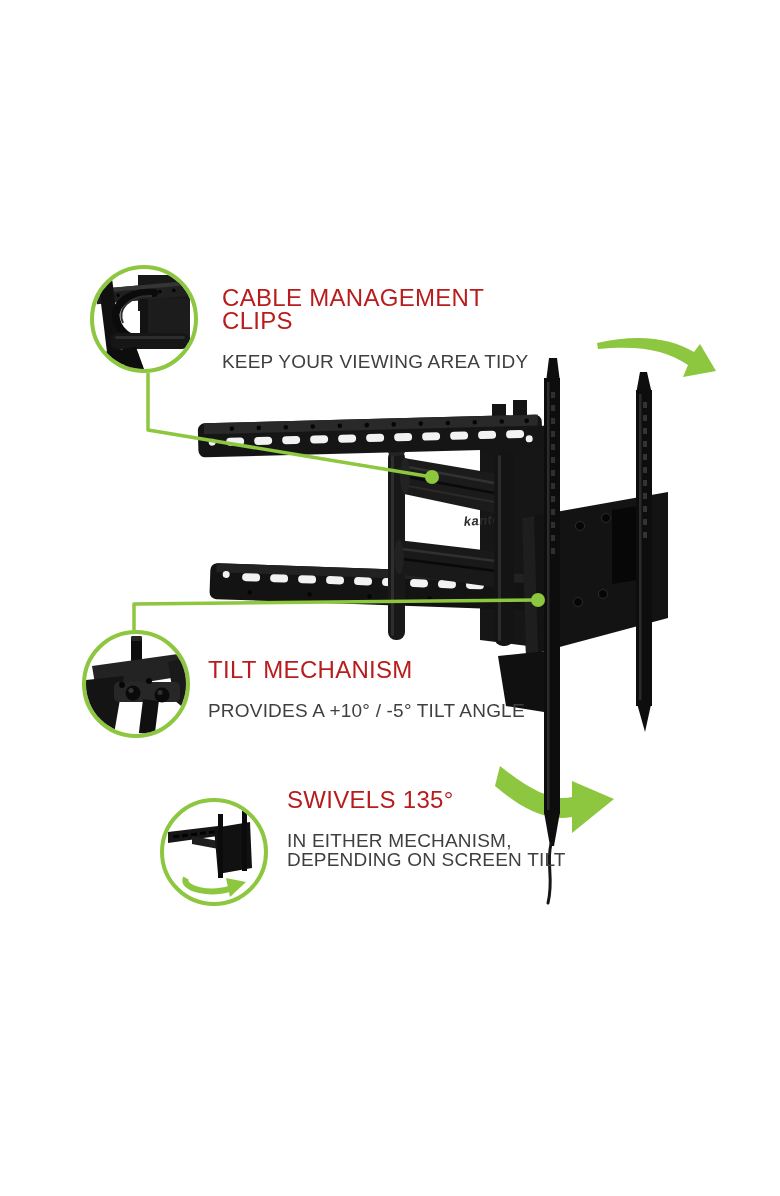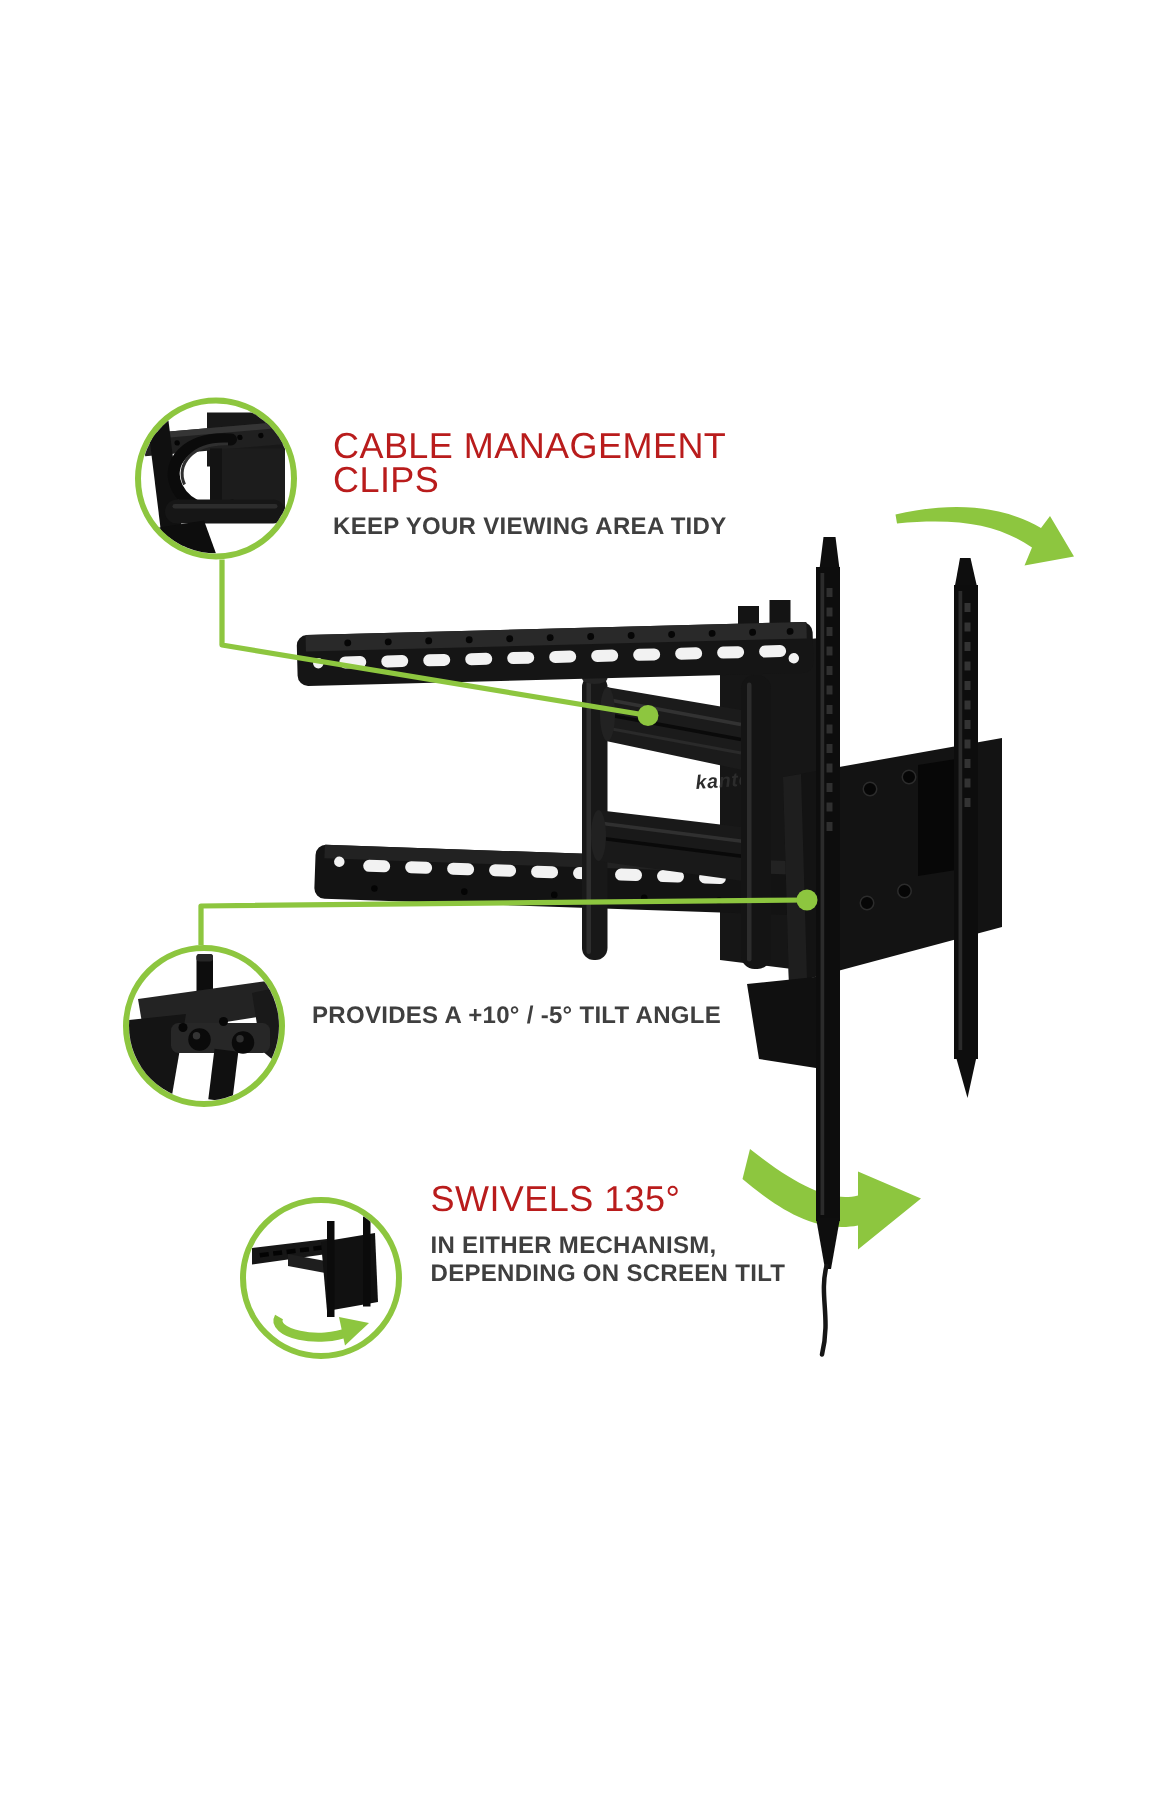--- a/index.html
+++ b/index.html
@@ -18,22 +18,22 @@
   .c3{left:160px;top:798px;}
   .callout-text{position:absolute;}
   .t1{left:222px;top:286px;}
   .t2{left:208px;top:658px;}
   .t3{left:287px;top:788px;}
   .callout-title{
     font-size:24px;font-weight:normal;color:#b91c1c;line-height:23px;letter-spacing:0.3px;
     white-space:nowrap;
   }
   .callout-desc{
-    font-size:16px;font-weight:bold;color:#3f3f3f;line-height:19px;letter-spacing:0.2px;
-    margin-top:10px;white-space:nowrap;
+    font-size:19px;font-weight:normal;color:#3f3f3f;line-height:19px;letter-spacing:0.2px;
+    margin-top:20px;white-space:nowrap;
   }
   .callout-desc .desc-line{white-space:nowrap;}
 </style>
 </head>
 <body>
 
 <div class="stage">
 
   <svg class="art" width="780" height="1196" viewBox="0 0 780 1196">
 
@@ -267,20 +267,21 @@
     </svg>
   </div>
 
   <div class="callout-text t1">
     <div class="callout-title">CABLE MANAGEMENT</div>
     <div class="callout-title">CLIPS</div>
     <div class="callout-desc">KEEP YOUR VIEWING AREA TIDY</div>
   </div>
 
   <div class="callout-text t2">
+    <div class="callout-title">TILT MECHANISM</div>
     <div class="callout-desc">PROVIDES A +10° / -5° TILT ANGLE</div>
   </div>
 
   <div class="callout-text t3">
     <div class="callout-title">SWIVELS 135°</div>
     <div class="callout-desc">
       <div class="desc-line">IN EITHER MECHANISM,</div>
       <div class="desc-line">DEPENDING ON SCREEN TILT</div>
     </div>
   </div>

